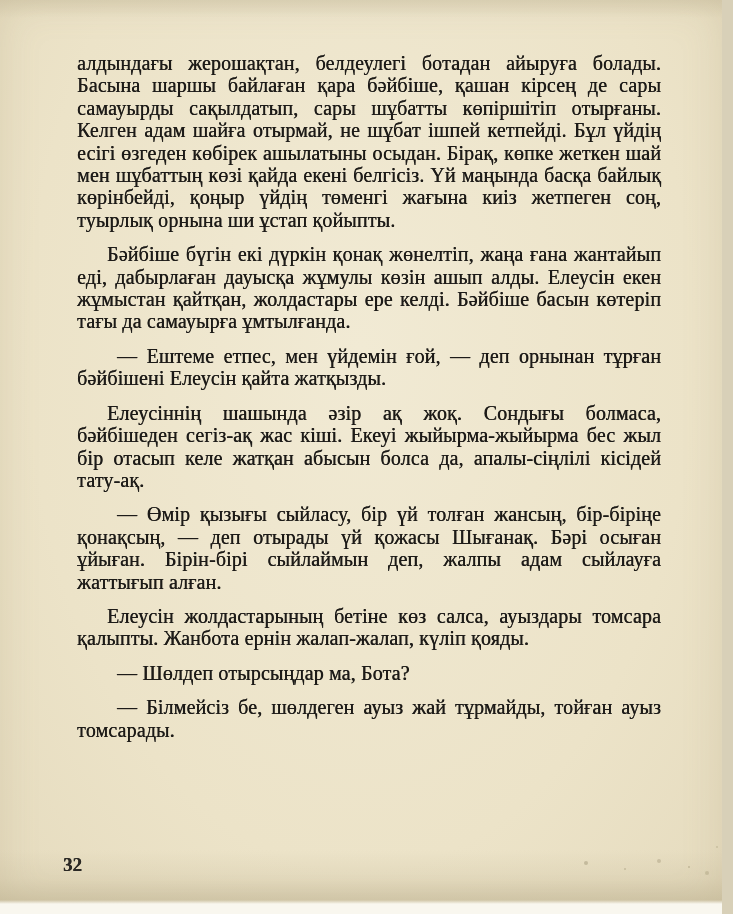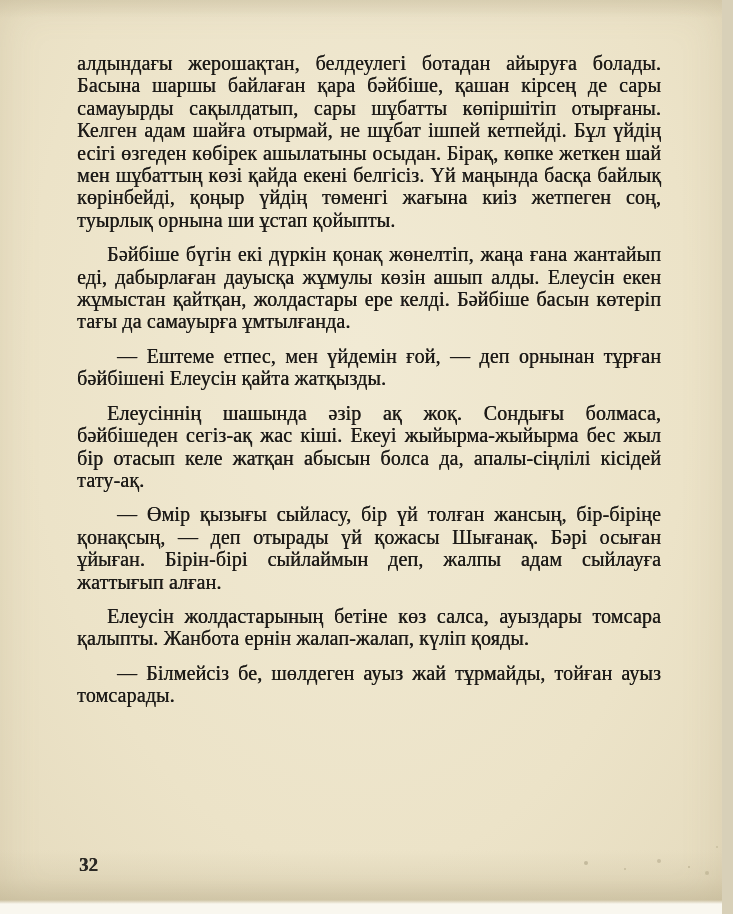--- a/index.html
+++ b/index.html
@@ -47,21 +47,21 @@
     margin-top: 12px;
   }
   .text-block p.no-indent {
     text-indent: 0;
   }
   .text-block p.dialogue {
     text-indent: 40px;
   }
   .page-number {
     position: absolute;
-    left: 79px;
+    left: 63px;
     top: 854px;
     font-size: 19px;
     font-weight: bold;
     color: #2b2925;
     text-shadow: 0.3px 0 0 currentColor;
   }
   
   .specks {
     position: absolute;
     left: 0;
@@ -85,20 +85,21 @@
 
 <div class="scan">
 
   <div class="text-block">
     <p class="no-indent">алдындағы жерошақтан, белдеулегі ботадан айыруға болады. Басына шаршы байлаған қара бәйбіше, қашан кірсең де сары самауырды сақылдатып, сары шұбатты көпіршітіп отырғаны. Келген адам шайға отырмай, не шұбат ішпей кетпейді. Бұл үйдің есігі өзгеден көбірек ашылатыны осыдан. Бірақ, көпке жеткен шай мен шұбаттың көзі қайда екені белгісіз. Үй маңында басқа байлық көрінбейді, қоңыр үйдің төменгі жағына киіз жетпеген соң, туырлық орнына ши ұстап қойыпты.</p>
     <p>Бәйбіше бүгін екі дүркін қонақ жөнелтіп, жаңа ғана жантайып еді, дабырлаған дауысқа жұмулы көзін ашып алды. Елеусін екен жұмыстан қайтқан, жолдастары ере келді. Бәйбіше басын көтеріп тағы да самауырға ұмтылғанда.</p>
     <p class="dialogue">— Ештеме етпес, мен үйдемін ғой, — деп орнынан тұрған бәйбішені Елеусін қайта жатқызды.</p>
     <p>Елеусіннің шашында әзір ақ жоқ. Сондығы болмаса, бәйбішеден сегіз-ақ жас кіші. Екеуі жыйырма-жыйырма бес жыл бір отасып келе жатқан абысын болса да, апалы-сіңлілі кісідей тату-ақ.</p>
     <p class="dialogue">— Өмір қызығы сыйласу, бір үй толған жансың, бір-біріңе қонақсың, — деп отырады үй қожасы Шығанақ. Бәрі осыған ұйыған. Бірін-бірі сыйлаймын деп, жалпы адам сыйлауға жаттығып алған.</p>
     <p>Елеусін жолдастарының бетіне көз салса, ауыздары томсара қалыпты. Жанбота ернін жалап-жалап, күліп қояды.</p>
+    <p class="dialogue">— Шөлдеп отырсыңдар ма, Бота?</p>
     <p class="dialogue">— Білмейсіз бе, шөлдеген ауыз жай тұрмайды, тойған ауыз томсарады.</p>
   </div>
 
   <div class="page-number">32</div>
 
   <div class="specks"></div>
 
 </div>
 
 </body></html>

